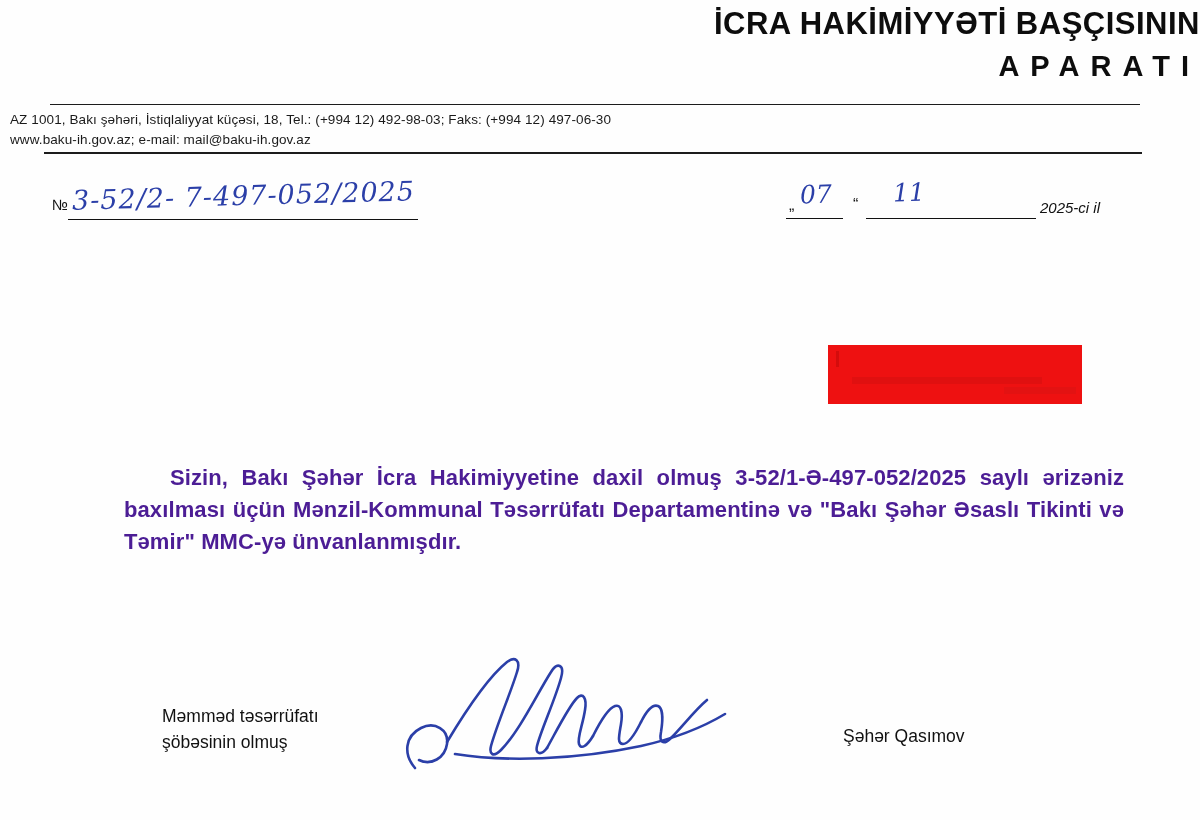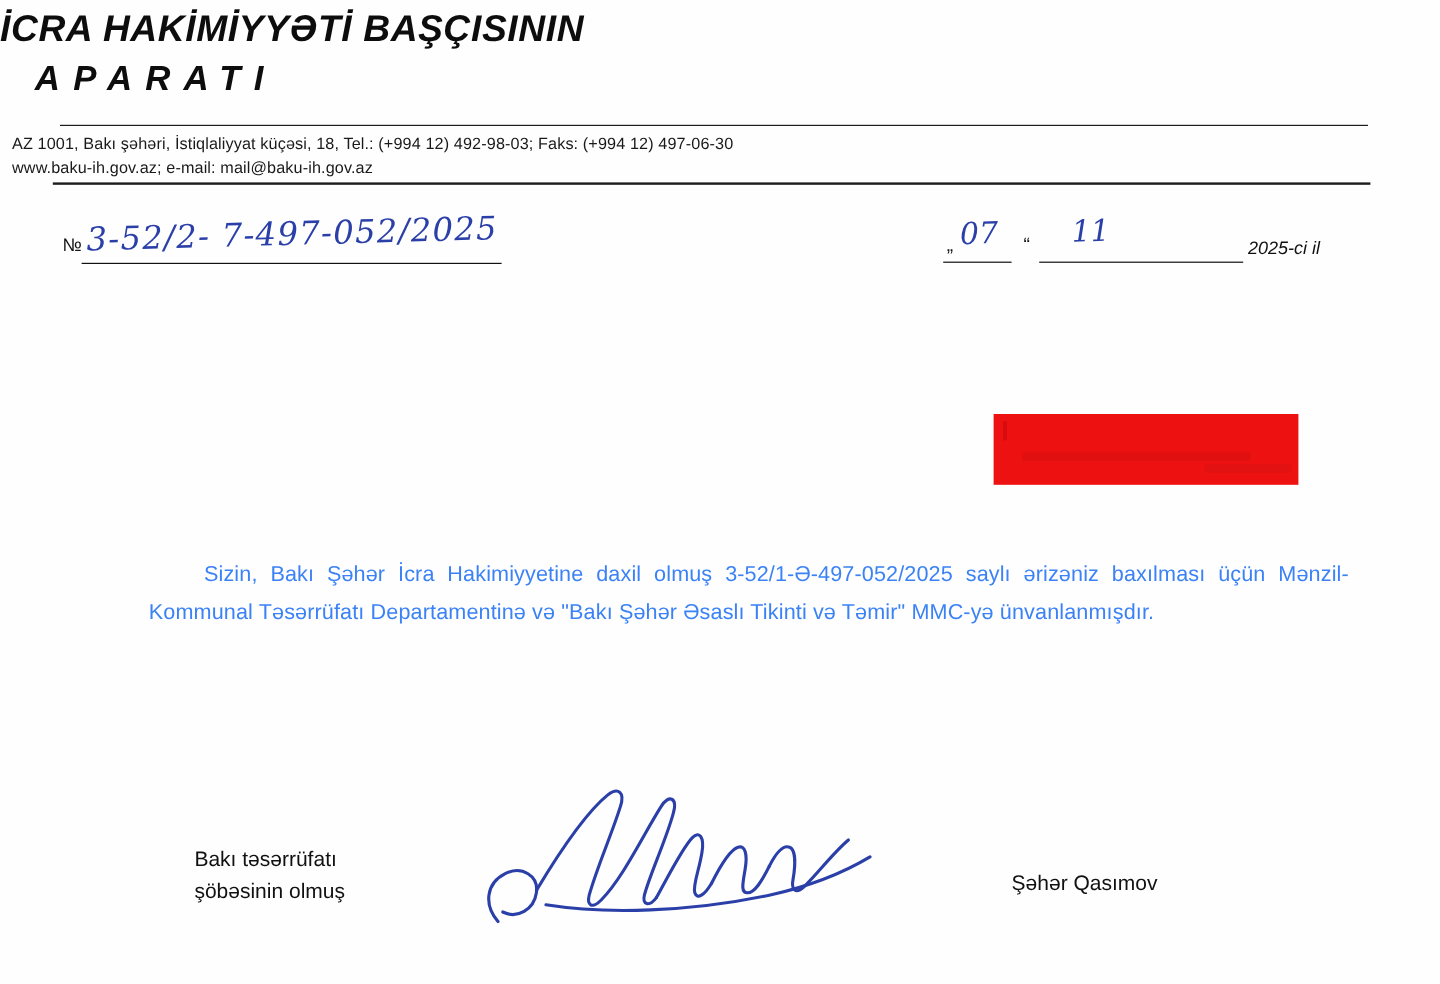--- a/index.html
+++ b/index.html
@@ -16,22 +16,21 @@
     color: #111;
     overflow: hidden;
   }
 
   
   .letterhead {
     position: absolute;
     top: 0;
     left: 0;
     width: 1200px;
-    text-align: left;
-    font-style: italic;
+    text-align: right;
   }
   .lh-line1 {
     font-size: 31px;
     font-weight: bold;
     letter-spacing: 0.5px;
     color: #0d0d0d;
     margin-top: 6px;
     white-space: nowrap;
   }
   .lh-line2 {
@@ -203,26 +202,27 @@
     background: #d41414;
     opacity: 0.45;
   }
 
   
   .body-text {
     position: absolute;
     left: 124px;
     top: 462px;
     width: 1000px;
-    font-size: 18px;
+    font-size: 22px;
     line-height: 32px;
-    color: #3b82f6;
+    color: #4c1d95;
     text-align: justify;
     text-indent: 46px;
     letter-spacing: 0.1px;
+    font-weight: bold;
   }
 
   
   .sig-title {
     position: absolute;
     left: 162px;
     top: 703px;
     font-size: 17.5px;
     line-height: 26px;
     color: #111;
@@ -278,21 +278,21 @@
 
   <div class="redaction">
     <div class="smudge"></div>
     <div class="smudge2"></div>
     <div class="smudge3"></div>
   </div>
 
   <div class="body-text">Sizin, Bakı Şəhər İcra Hakimiyyetine daxil olmuş 3-52/1-Ə-497-052/2025 saylı ərizəniz baxılması üçün Mənzil-Kommunal Təsərrüfatı Departamentinə və "Bakı Şəhər Əsaslı Tikinti və Təmir" MMC-yə ünvanlanmışdır.</div>
 
   <div class="sig-title">
-    <div>Bakı təsərrüfatı</div>
+    <div>Məmməd təsərrüfatı</div>
     <div>şöbəsinin olmuş</div>
   </div>
 
   <svg class="signature" viewBox="0 0 360 140" xmlns="http://www.w3.org/2000/svg">
     <g fill="none" stroke="#2b3fa8" stroke-width="2.6" stroke-linecap="round" stroke-linejoin="round">
       <path d="M20 118 C 8 104, 10 86, 26 78 C 40 71, 54 80, 52 94 C 50 108, 36 116, 24 110"></path>
       <path d="M52 92 C 70 62, 92 28, 112 12 C 120 6, 126 10, 122 22 C 116 42, 102 74, 96 96 C 94 104, 98 108, 106 100 C 124 82, 142 44, 156 22 C 162 12, 170 14, 166 28 C 160 50, 146 80, 142 96 C 140 104, 146 106, 152 98"></path>
       <path d="M152 98 C 162 80, 174 56, 182 48 C 188 42, 192 48, 190 60 C 188 74, 182 88, 184 94 C 186 100, 192 96, 198 86"></path>
       <path d="M198 86 C 206 70, 214 58, 220 56 C 226 54, 228 62, 226 74 C 224 86, 222 94, 228 94 C 234 94, 240 84, 246 72"></path>
       <path d="M246 72 C 252 60, 258 54, 263 56 C 268 58, 268 70, 266 82 C 264 92, 268 96, 276 88 C 288 76, 300 60, 312 50"></path>

